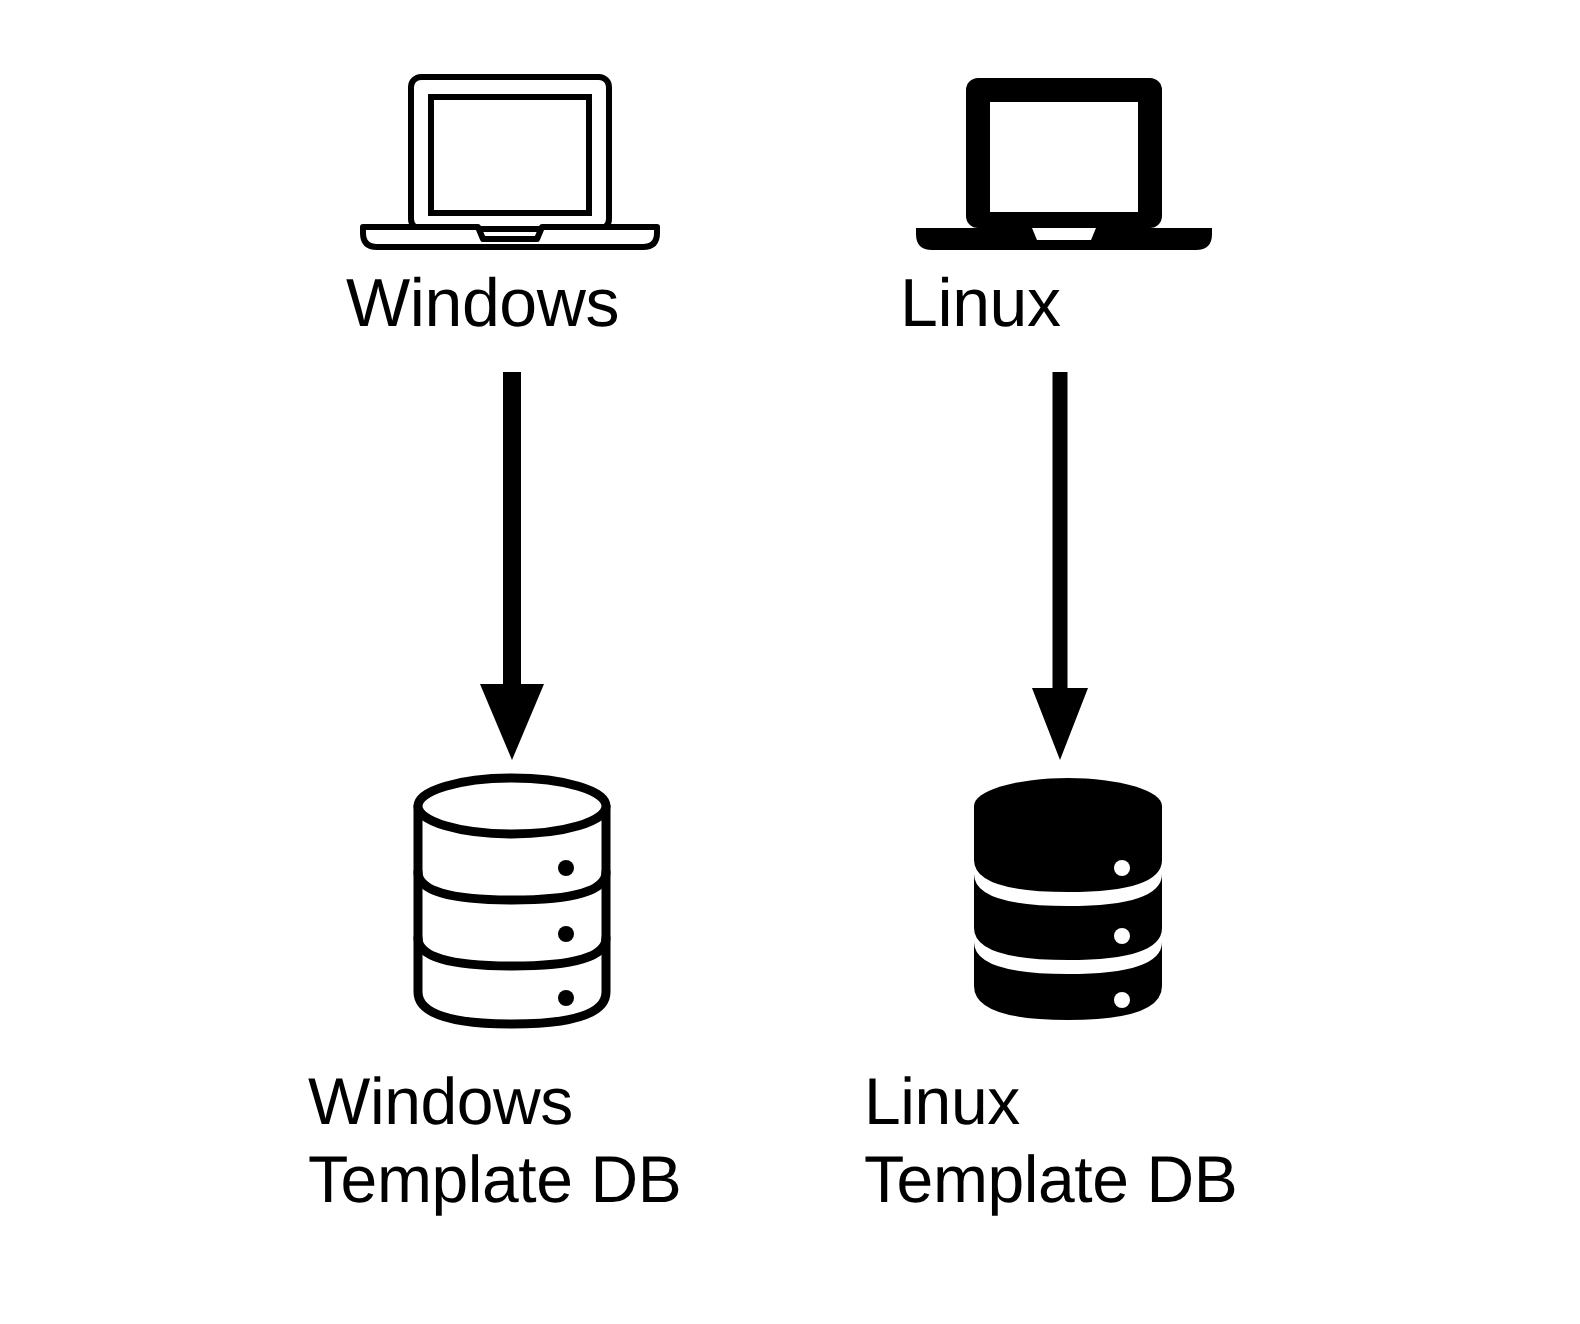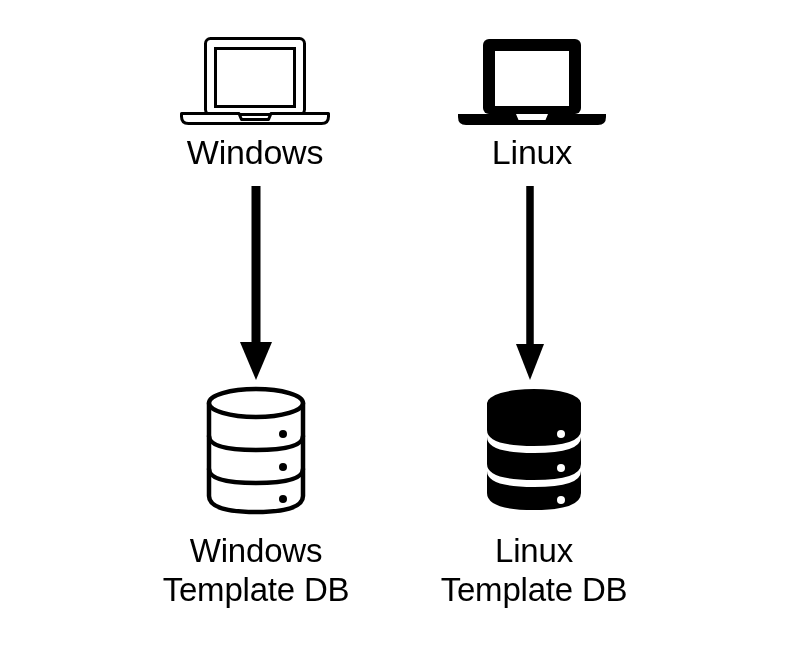--- a/index.html
+++ b/index.html
@@ -22,27 +22,28 @@
     background: #ffffff;
   }
   .node {
     position: absolute;
   }
   .icon-box {
     position: absolute;
   }
   .node-label {
     position: absolute;
-    text-align: center;
+    text-align: left;
     color: #000000;
     font-family: "Liberation Sans", sans-serif;
     font-weight: 400;
     line-height: 1.18;
     white-space: pre-line;
     letter-spacing: -0.2px;
+    margin-left: 18px;
   }
   .label-top {
     font-size: 34px;
   }
   .label-bottom {
     font-size: 33px;
   }
   .arrow-svg {
     position: absolute;
     overflow: visible;

